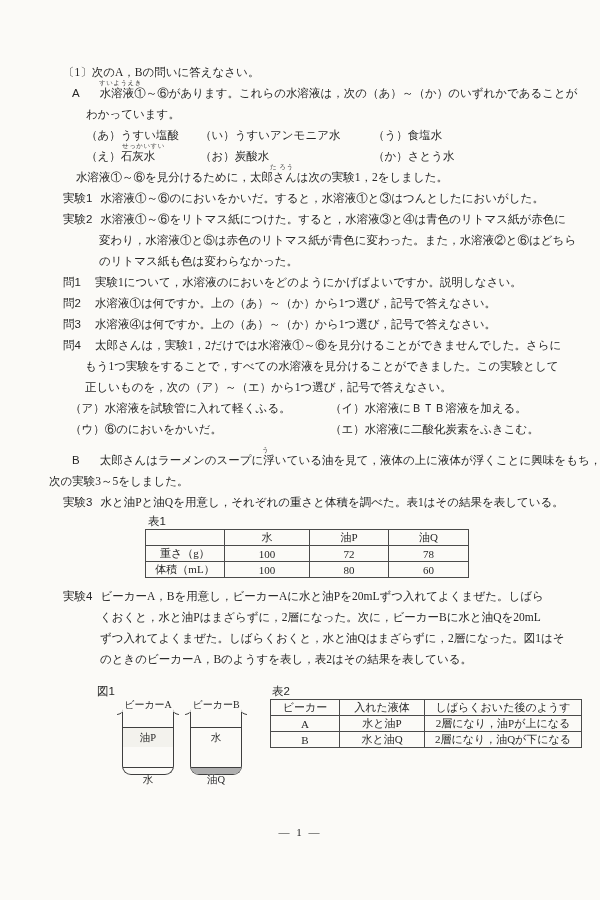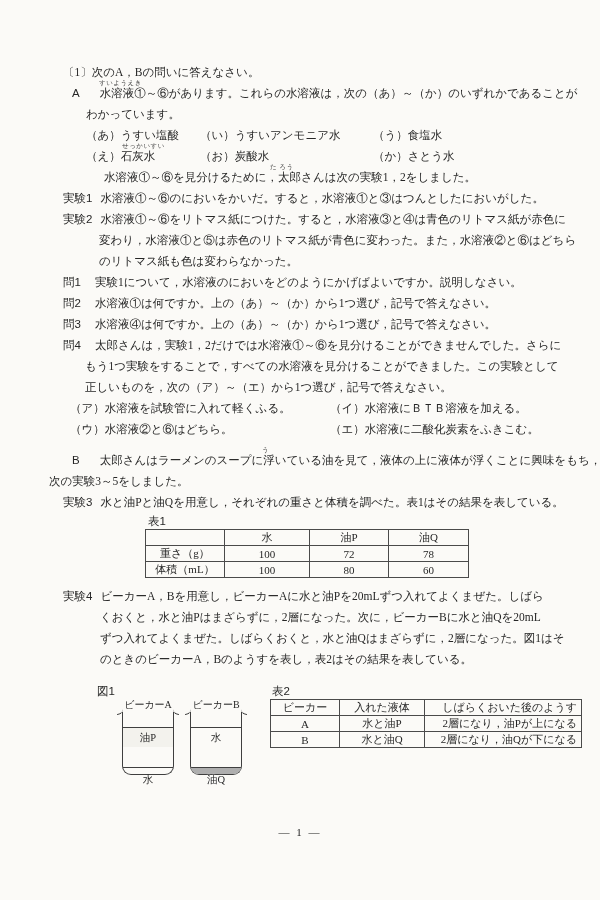--- a/index.html
+++ b/index.html
@@ -17,21 +17,21 @@
   .gap20{display:inline-block; width:20px;}
   .abs{position:absolute; top:0;}
   .ruby{
     position:absolute; top:-4px; height:8px; line-height:8px;
     font-size:6.5px; color:#3a3a3a; letter-spacing:0.5px; white-space:nowrap;
   }
   table{border-collapse:collapse; font-size:11px; color:#262626;}
   td{border:1px solid #4a4a4a; text-align:center; height:15px; padding:0 4px; white-space:nowrap;}
   .t1{margin-left:145px;}
   .t1 .c0{width:70px;} .t1 .c1{width:76px;} .t1 .c2{width:70px;} .t1 .c3{width:71px;}
-  .t2 .c0{width:60px;} .t2 .c1{width:76px;} .t2 .c2{width:148px;text-align:right;}
+  .t2 .c0{width:60px;} .t2 .c1{width:76px;} .t2 .c2{width:148px;}
   .caption-line{position:relative; height:16px; line-height:16px;}
   .figwrap{position:relative; height:90px;}
   .beaker{position:absolute; width:52px;}
   .beaker-label{height:12px; line-height:12px; font-size:10px; text-align:center; white-space:nowrap;}
   .beaker-body{
     position:relative; height:62px; margin-top:1px;
     border-left:1.4px solid #3f3f3f; border-right:1.4px solid #3f3f3f; border-bottom:1.4px solid #3f3f3f;
     border-radius:0 0 9px 9px;
   }
   .lip-l{position:absolute; top:-4px; left:-6px; width:6px; height:6px;
@@ -67,21 +67,21 @@
     <span class="abs" style="left:200px">（い）うすいアンモニア水</span>
     <span class="abs" style="left:373px">（う）食塩水</span>
   </div>
   <div class="line">
     <span class="ruby" style="left:122px; width:40px">せっかいすい</span>
     <span class="abs" style="left:86px">（え）石灰水</span>
     <span class="abs" style="left:200px">（お）炭酸水</span>
     <span class="abs" style="left:373px">（か）さとう水</span>
   </div>
 
-  <div class="line" style="padding-left:104px">
+  <div class="line" style="padding-left:76px">
     <span class="ruby" style="left:270px; width:26px">た ろう</span>
     <span>水溶液①～⑥を見分けるために，太郎さんは次の実験1，2をしました。</span>
   </div>
 
   <div class="line" style="padding-left:63px">
     <span class="lbl">実験1</span><span class="gap8"></span><span>水溶液①～⑥のにおいをかいだ。すると，水溶液①と③はつんとしたにおいがした。</span>
   </div>
   <div class="line" style="padding-left:63px">
     <span class="lbl">実験2</span><span class="gap8"></span><span>水溶液①～⑥をリトマス紙につけた。すると，水溶液③と④は青色のリトマス紙が赤色に</span>
   </div>
@@ -101,21 +101,21 @@
     <span class="lbl">問4</span><span class="gap14"></span><span>太郎さんは，実験1，2だけでは水溶液①～⑥を見分けることができませんでした。さらに</span>
   </div>
   <div class="line" style="padding-left:85px">もう1つ実験をすることで，すべての水溶液を見分けることができました。この実験として</div>
   <div class="line" style="padding-left:85px">正しいものを，次の（ア）～（エ）から1つ選び，記号で答えなさい。</div>
 
   <div class="line">
     <span class="abs" style="left:70px">（ア）水溶液を試験管に入れて軽くふる。</span>
     <span class="abs" style="left:330px">（イ）水溶液にＢＴＢ溶液を加える。</span>
   </div>
   <div class="line">
-    <span class="abs" style="left:70px">（ウ）水溶液②と⑥はどちら。</span>
+    <span class="abs" style="left:70px">（ウ）⑥のにおいをかいだ。</span>
     <span class="abs" style="left:330px">（エ）水溶液に二酸化炭素をふきこむ。</span>
   </div>
 
   <div class="line" style="margin-top:10px; padding-left:72px">
     <span class="ruby" style="left:262px; width:12px">う</span>
     <span class="lbl">B</span><span class="gap20"></span><span>太郎さんはラーメンのスープに浮いている油を見て，液体の上に液体が浮くことに興味をもち，</span>
   </div>
   <div class="line" style="padding-left:49px">次の実験3～5をしました。</div>
 
   <div class="line" style="padding-left:63px">

